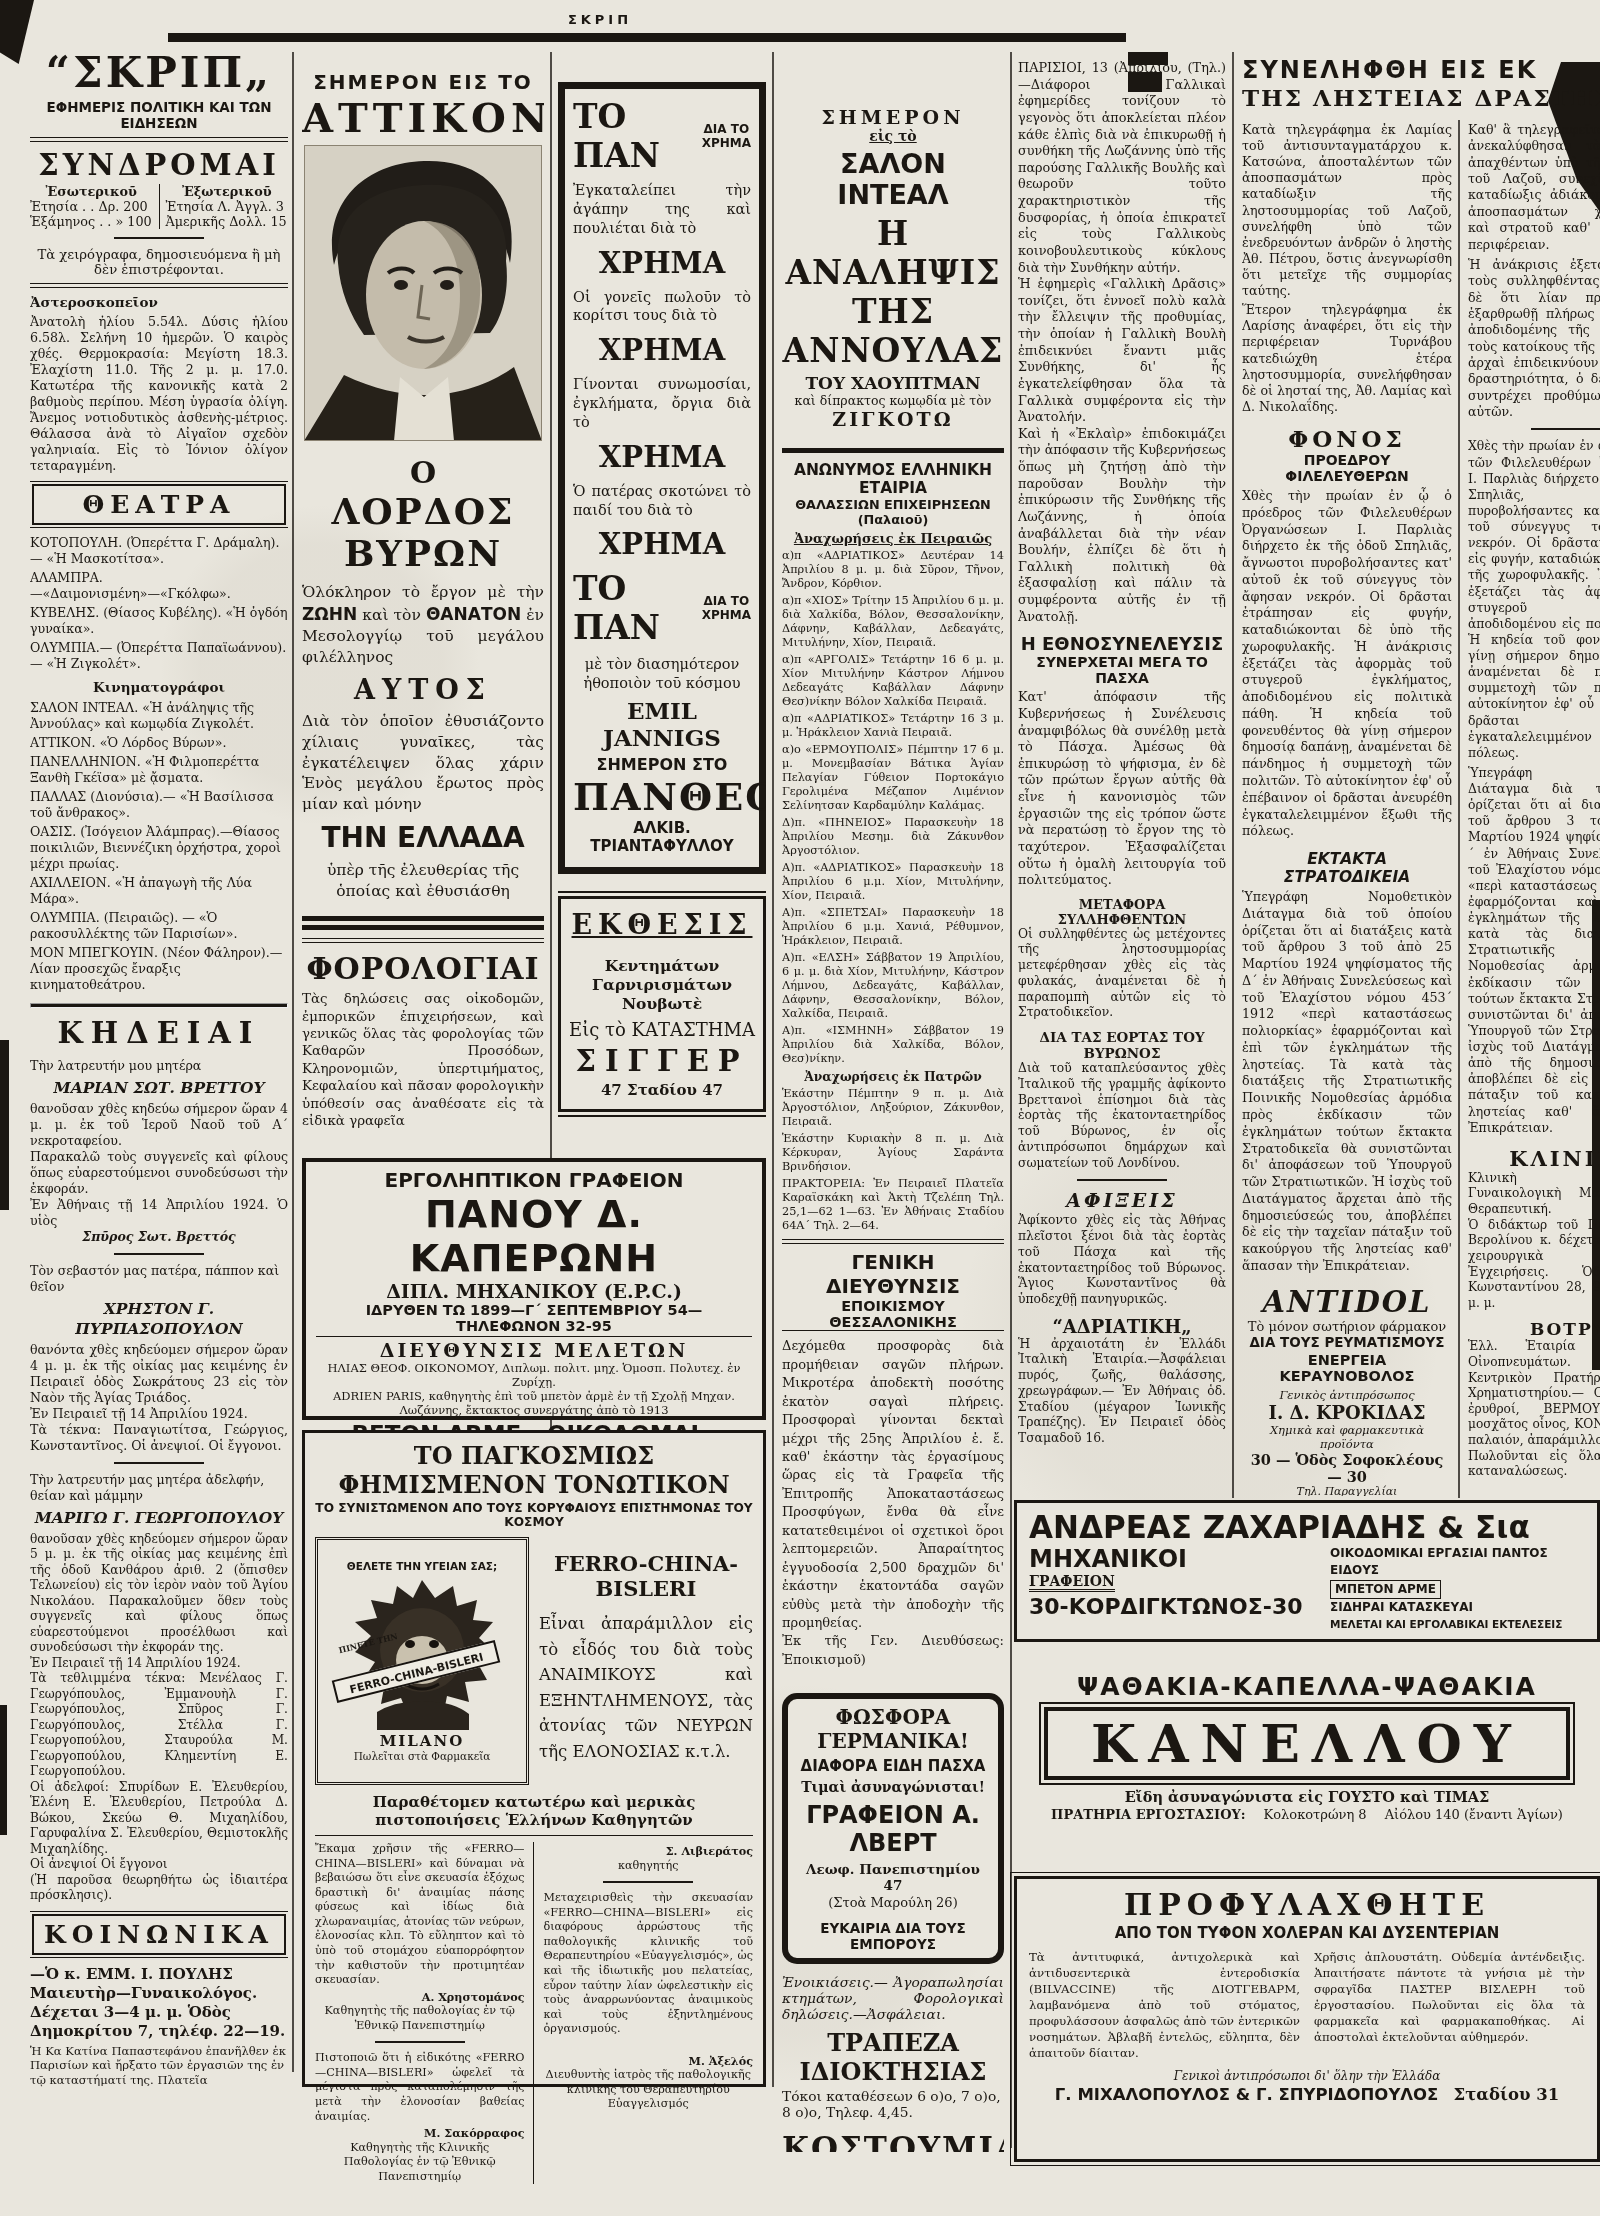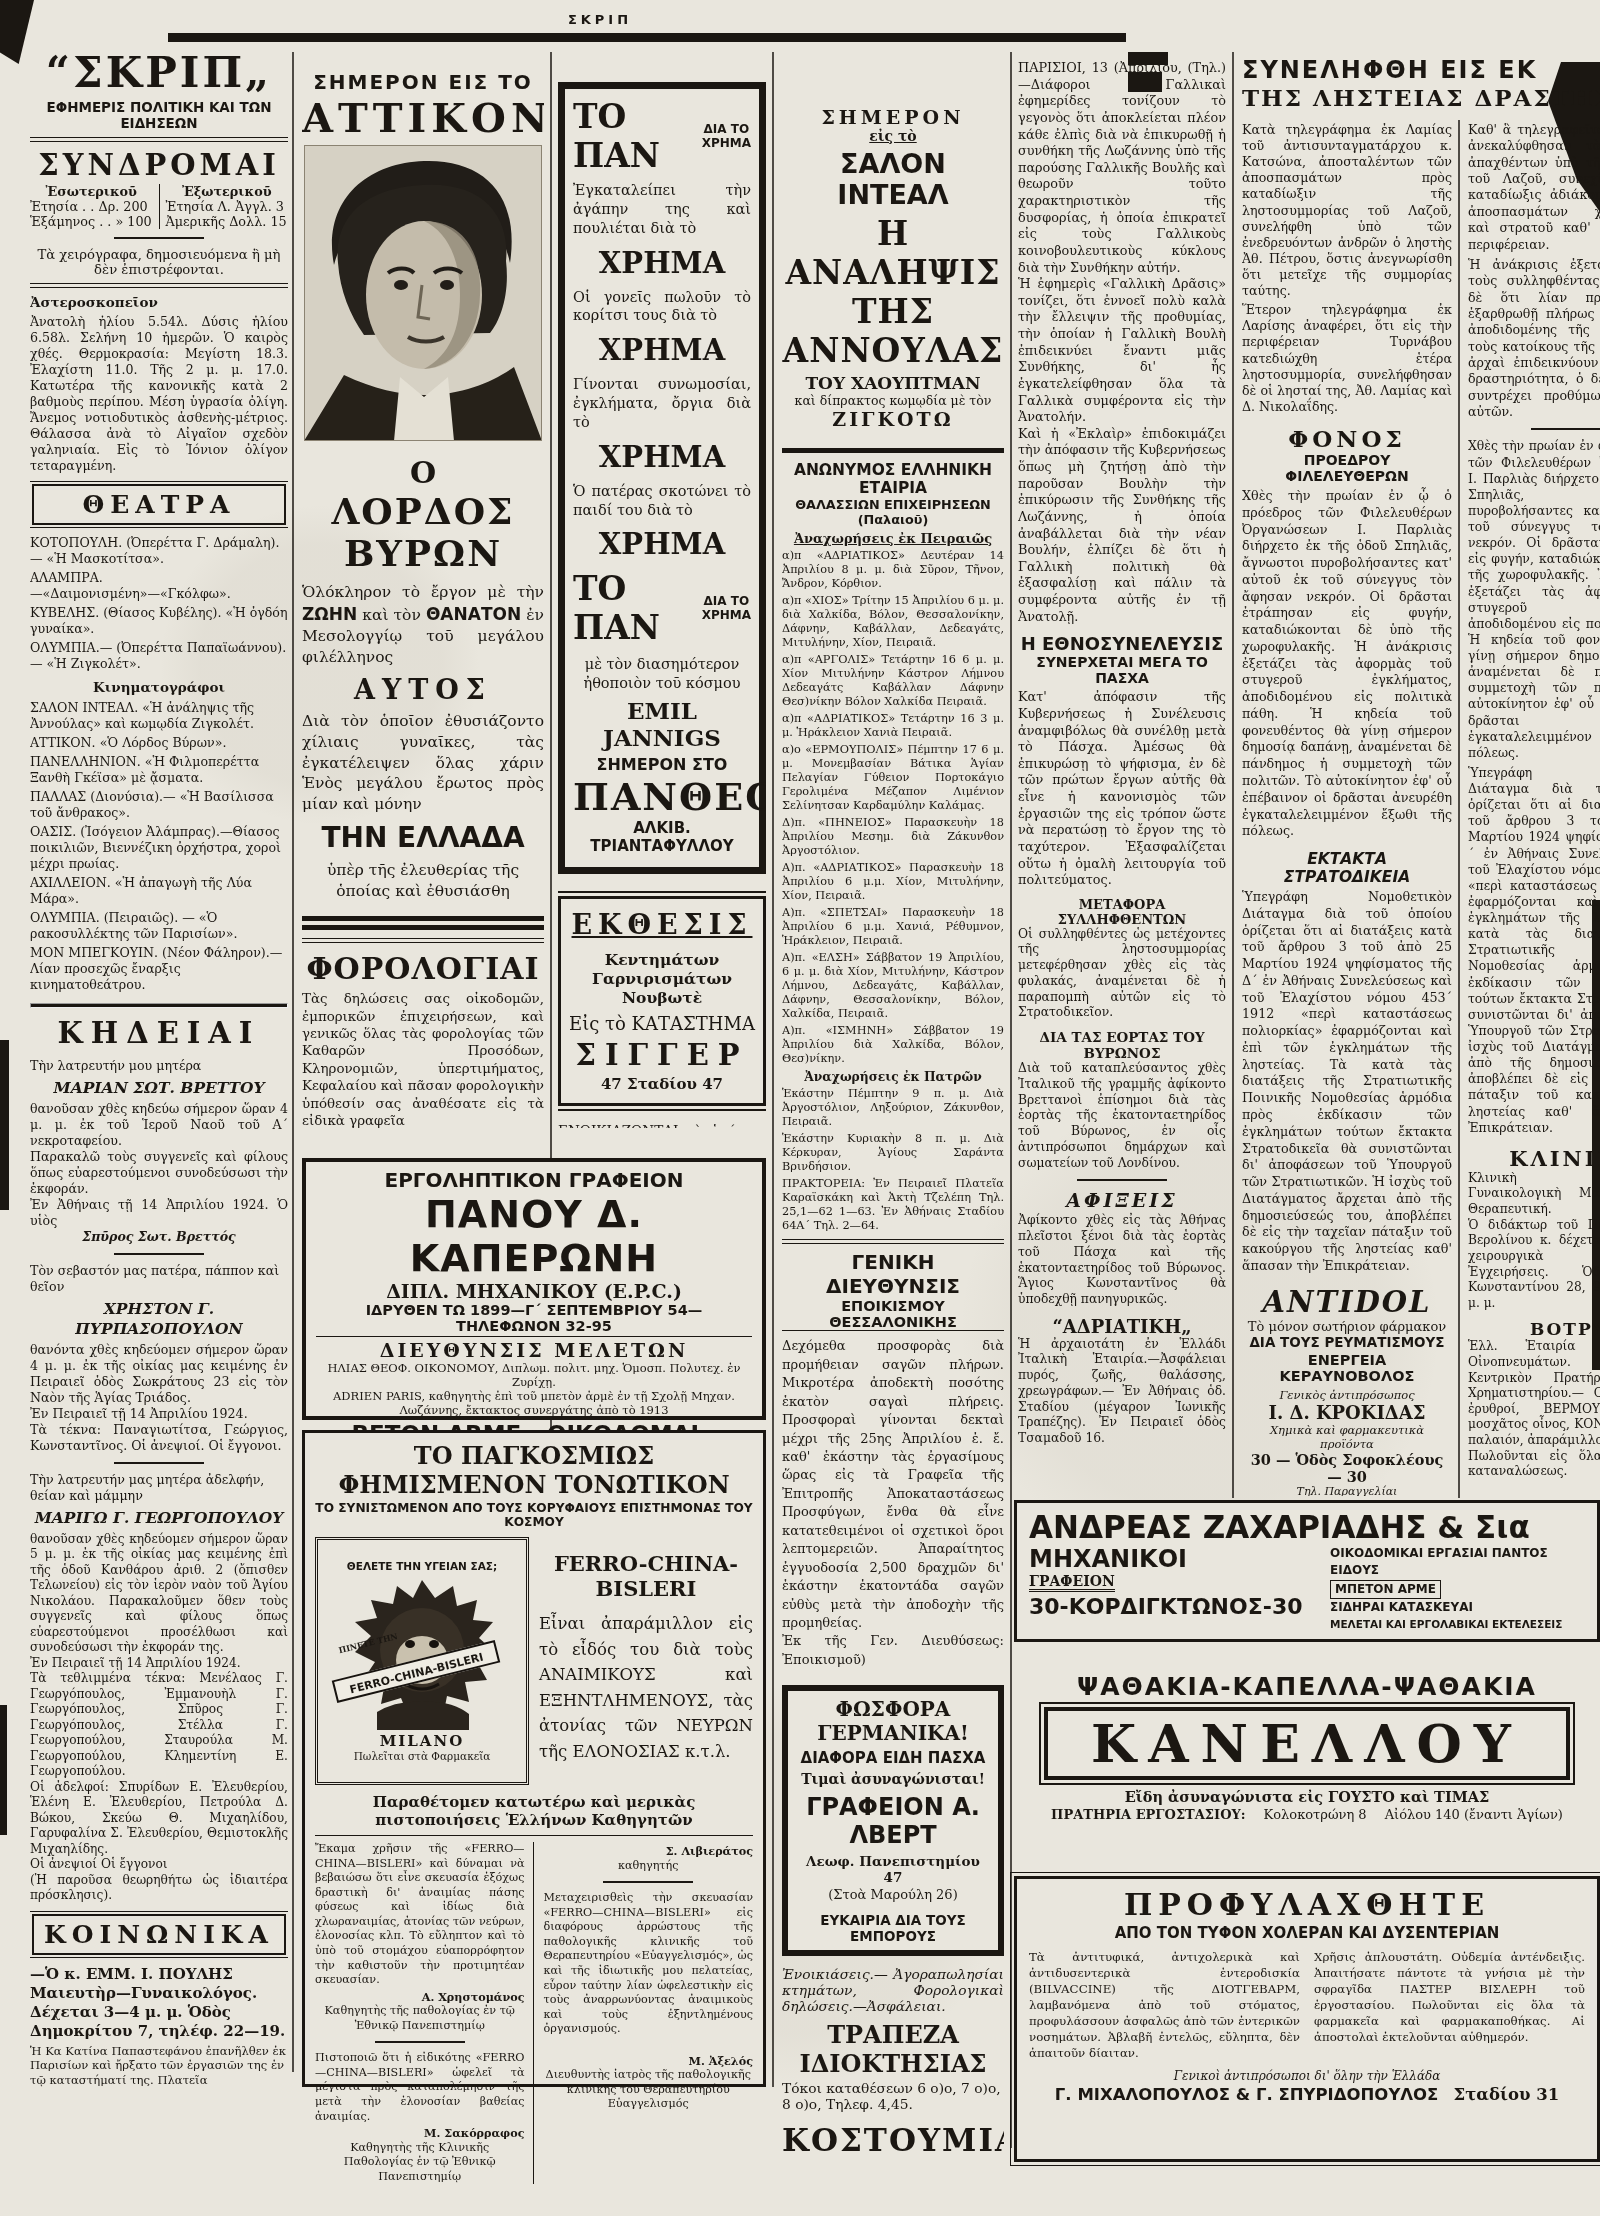--- a/index.html
+++ b/index.html
@@ -200,21 +200,21 @@
         </span>
       </div>
       <div class="c" style="font-size:14.5px;line-height:1.3;margin-top:8px;">μὲ τὸν διασημότερον ἠθοποιὸν τοῦ κόσμου</div>
       <div class="b c" style="font-size:23px;margin:4px 0;">EMIL JANNIGS</div>
       <div class="b sans c" style="font-size:16px;">ΣΗΜΕΡΟΝ ΣΤΟ</div>
       <div class="b c" style="font-size:38px;letter-spacing:2px;">ΠΑΝΘΕΟΝ</div>
       <div class="b sans c" style="font-size:15px;">ΑΛΚΙΒ. ΤΡΙΑΝΤΑΦΥΛΛΟΥ</div>
     </div>
     <div class="c" style="border:3px solid #1b1712;outline:2px solid #1b1712;outline-offset:3px;padding:10px 6px;margin-top:22px;">
       <div class="b" style="font-size:27px;letter-spacing:6px;text-decoration:underline;">ΕΚΘΕΣΙΣ</div>
-      <div class="b" style="font-size:15.5px;margin-top:10px;">Κεντημάτων</div>
+      <div class="b" style="font-size:15.5px;margin-top:16px;">Κεντημάτων</div>
       <div class="b" style="font-size:15.5px;">Γαρνιρισμάτων</div>
       <div class="b" style="font-size:15.5px;">Νουβωτὲ</div>
       <div style="font-size:18px;margin-top:6px;">Εἰς τὸ ΚΑΤΑΣΤΗΜΑ</div>
       <div class="b" style="font-size:29px;letter-spacing:9px;margin-top:4px;">ΣΙΓΓΕΡ</div>
       <div class="b" style="font-size:15px;margin-top:3px;">47 Σταδίου 47</div>
     </div>
     <div class="j" style="font-size:13.6px;line-height:1.3;margin-top:16px;">ΕΝΟΙΚΙΑΖΟΝΤΑΙ τὰ ὑπόγεια τοῦ μεγάρου τοῦ Συλλόγου Ἐμποροϋπαλλήλων, κατάλληλα δι' οἱανδήποτε ἐργασίαν. Πληροφορίαι γραφεῖα Συλλόγου, πλατεῖα Μητροπόλεως.</div>
   </div>
 
   <div class="span-box c" style="left:302px;top:1158px;width:464px;height:262px;border:4px solid #1b1712;padding:6px 10px;box-sizing:border-box;">
@@ -315,21 +315,21 @@
       <div class="item">Ἑκάστην Κυριακὴν 8 π. μ. Διὰ Κέρκυραν, Ἁγίους Σαράντα Βρινδήσιον.</div>
       <div class="item" style="margin-top:3px;">ΠΡΑΚΤΟΡΕΙΑ: Ἐν Πειραιεῖ Πλατεῖα Καραϊσκάκη καὶ Ἀκτὴ Τζελέπη Τηλ. 25,1—62 1—63. Ἐν Ἀθήναις Σταδίου 64Α´ Τηλ. 2—64.</div>
     </div>
     <hr class="hr-d">
     <div class="c">
       <div class="b sans" style="font-size:20px;">ΓΕΝΙΚΗ ΔΙΕΥΘΥΝΣΙΣ</div>
       <div class="b sans" style="font-size:14.5px;border-bottom:1px solid #1b1712;display:inline-block;">ΕΠΟΙΚΙΣΜΟΥ ΘΕΣΣΑΛΟΝΙΚΗΣ</div>
     </div>
     <div class="j pre" style="font-size:13px;line-height:1.42;margin-top:6px;">Δεχόμεθα προσφορὰς διὰ προμήθειαν σαγῶν πλήρων. Μικροτέρα ἀποδεκτὴ ποσότης ἑκατὸν σαγαὶ πλήρεις. Προσφοραὶ γίνονται δεκταὶ μέχρι τῆς 25ης Ἀπριλίου ἐ. ἔ. καθ' ἑκάστην τὰς ἐργασίμους ὥρας εἰς τὰ Γραφεῖα τῆς Ἐπιτροπῆς Ἀποκαταστάσεως Προσφύγων, ἔνθα θὰ εἶνε κατατεθειμένοι οἱ σχετικοὶ ὅροι λεπτομερειῶν. Ἀπαραίτητος ἐγγυοδοσία 2,500 δραχμῶν δι' ἑκάστην ἑκατοντάδα σαγῶν εὐθὺς μετὰ τὴν ἀποδοχὴν τῆς προμηθείας.
 Ἐκ τῆς Γεν. Διευθύσεως: Ἐποικισμοῦ)</div>
-    <div class="adbox c" style="border-width:6px;margin-top:16px;">
+    <div class="adbox c" style="border-width:6px;margin-top:24px;border-radius:15px;">
       <div class="b" style="font-size:20px;">ΦΩΣΦΟΡΑ ΓΕΡΜΑΝΙΚΑ!</div>
       <div class="b sans" style="font-size:15px;margin-top:4px;">ΔΙΑΦΟΡΑ ΕΙΔΗ ΠΑΣΧΑ</div>
       <div class="b" style="font-size:14px;margin-top:4px;">Τιμαὶ ἀσυναγώνισται!</div>
       <div class="b sans" style="font-size:24px;margin-top:6px;">ΓΡΑΦΕΙΟΝ Α. ΛΒΕΡΤ</div>
       <div class="b" style="font-size:13.5px;margin-top:4px;">Λεωφ. Πανεπιστημίου 47</div>
       <div style="font-size:13px;margin-top:2px;">(Στοὰ Μαρούλη 26)</div>
       <div class="b sans" style="font-size:13.5px;margin-top:10px;">ΕΥΚΑΙΡΙΑ ΔΙΑ ΤΟΥΣ ΕΜΠΟΡΟΥΣ</div>
     </div>
     <div class="j" style="font-size:13.8px;font-style:italic;margin-top:10px;">Ἐνοικιάσεις.— Ἀγοραπωλησίαι κτημάτων, Φορολογικαὶ δηλώσεις.—Ἀσφάλειαι.</div>
     <div class="b c" style="font-size:24px;margin:6px 0 2px;">ΤΡΑΠΕΖΑ ΙΔΙΟΚΤΗΣΙΑΣ</div>

